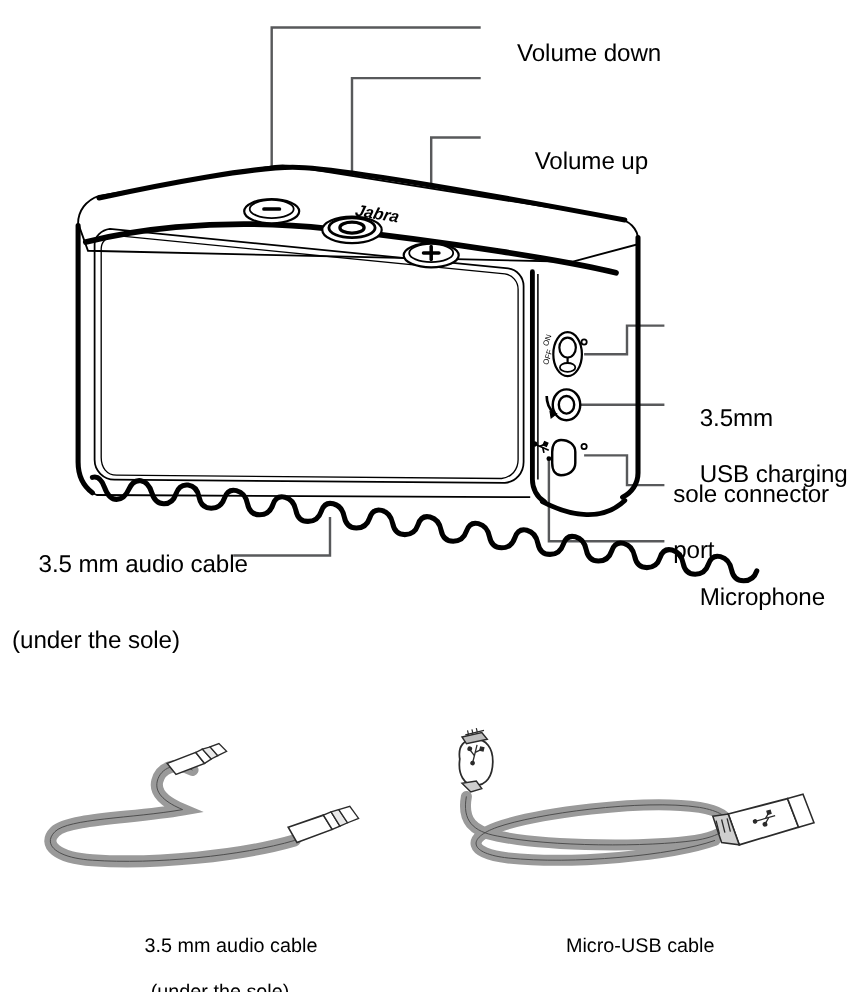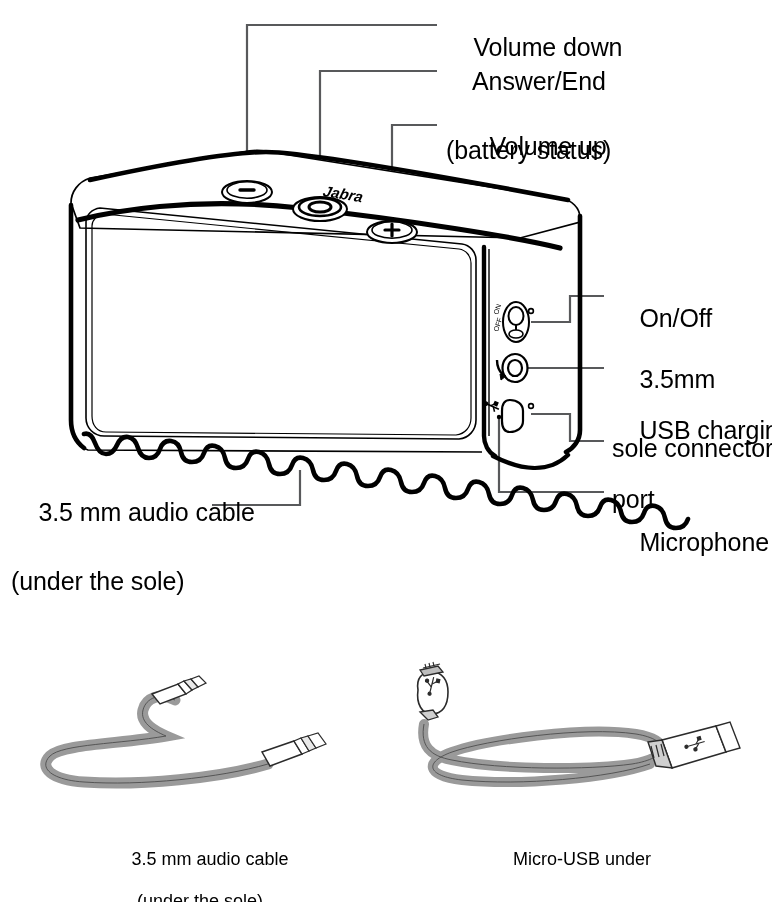--- a/index.html
+++ b/index.html
@@ -22,21 +22,21 @@
   #diagram-svg {
     position: absolute;
     top: 0; left: 0;
     width: 772px;
     height: 902px;
     display: block;
   }
   .callout-text {
     position: absolute;
     font-family: "Liberation Sans", sans-serif;
-    font-size: 25px;
+    font-size: 22px;
     line-height: 23px;
     color: #000000;
     white-space: pre;
     letter-spacing: -0.1px;
   }
   .caption-text {
     position: absolute;
     font-family: "Liberation Sans", sans-serif;
     font-size: 18px;
     line-height: 21px;
@@ -279,32 +279,25 @@
         </g>
       </g>
 
     </g>
   </svg>
 
   <div class="callout-text" style="left:446px; top:13px;">
     <span>Volume down</span>
   </div>
 
-  <div class="callout-text" style="left:446px; top:47px;">
-    <span>Answer/End</span><br>
-    <span class="cap-l2">(battery status)</span>
-  </div>
 
   <div class="callout-text" style="left:462px; top:112px;">
     <span>Volume up</span>
   </div>
 
-  <div class="callout-text" style="left:612px; top:284px;">
-    <span>On/Off</span>
-  </div>
 
   <div class="callout-text" style="left:612px; top:345px;">
     <span>3.5mm</span><br>
     <span class="cap-l2">sole connector</span>
   </div>
 
   <div class="callout-text" style="left:612px; top:396px;">
     <span>USB charging</span><br>
     <span class="cap-l2">port</span>
   </div>
@@ -317,16 +310,16 @@
     <span>3.5 mm audio cable</span><br>
     <span class="cap-l2">(under the sole)</span>
   </div>
 
   <div class="caption-text" style="left:40px; top:828px; width:320px;">
     <span>3.5 mm audio cable</span>
     <span class="cap-l2">(under the sole)</span>
   </div>
 
   <div class="caption-text" style="left:412px; top:828px; width:320px;">
-    <span>Micro-USB under</span>
+    <span>Micro-USB cable</span>
   </div>
 
 </div>
 
 </body></html>

